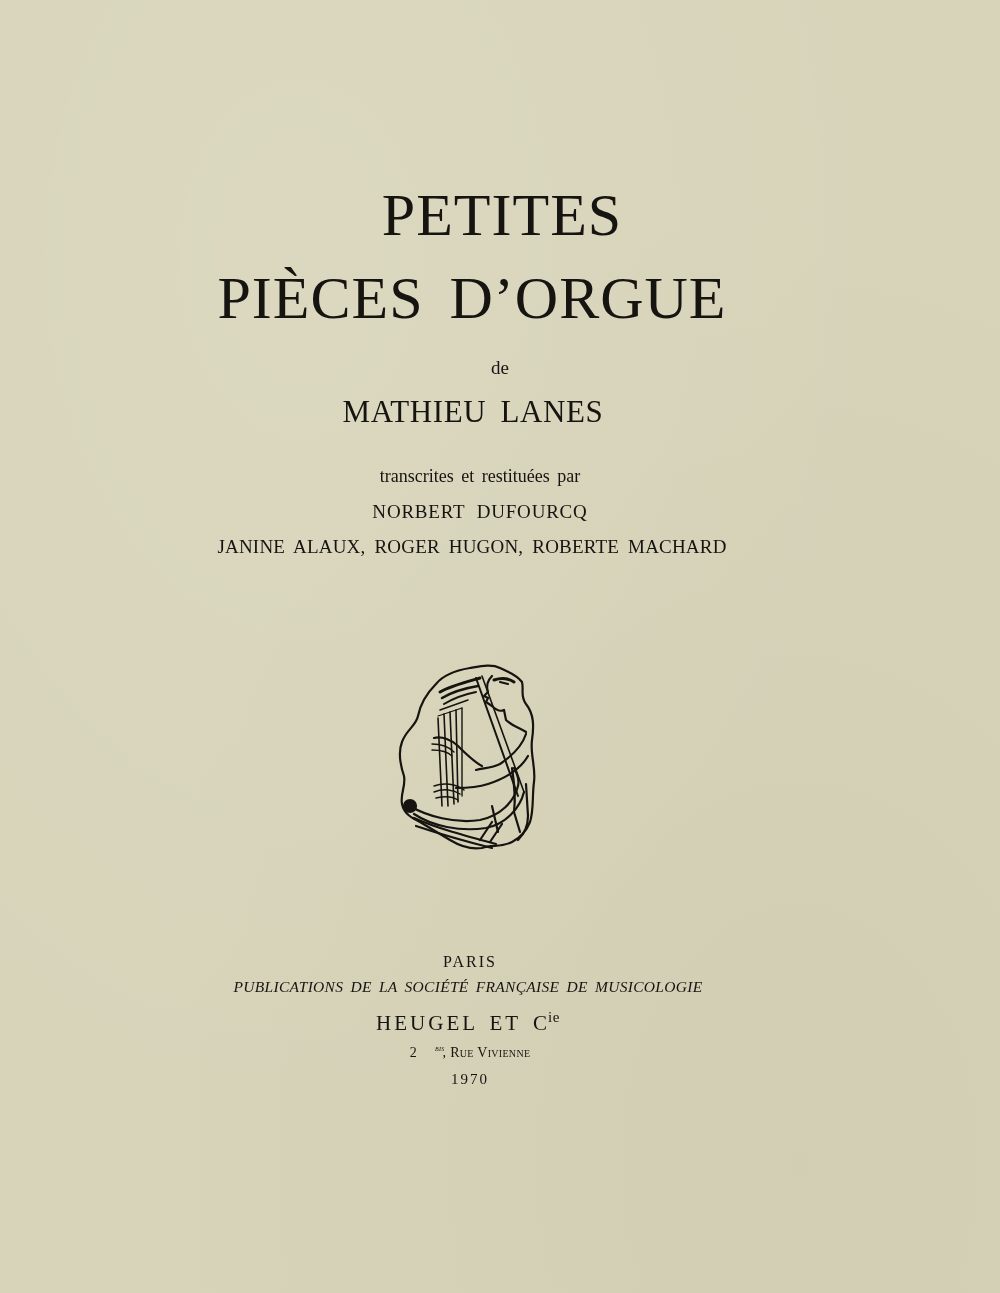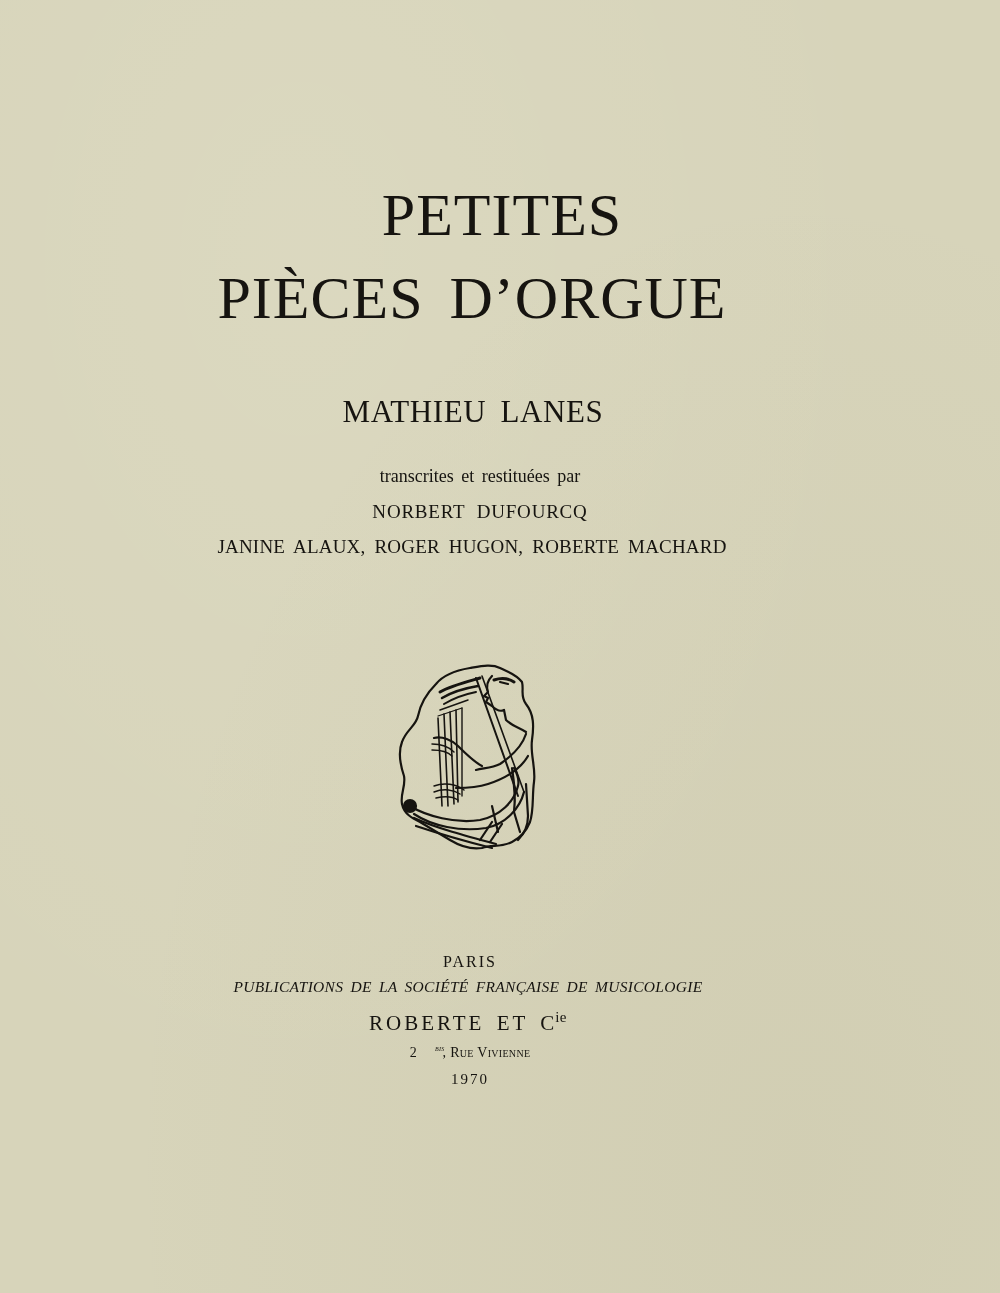--- a/index.html
+++ b/index.html
@@ -159,20 +159,21 @@
     }
   </style>
 </head>
 <body>
 
 <div class="page">
 
   <div class="line title-1">PETITES</div>
   <div class="line title-2">PIÈCES D’ORGUE</div>
 
+  <div class="line de">de</div>
   <div class="line composer">MATHIEU LANES</div>
 
   <div class="line transcribed">transcrites et restituées par</div>
   <div class="line editor-main">NORBERT DUFOURCQ</div>
   <div class="line editors-other">JANINE ALAUX, ROGER HUGON, ROBERTE MACHARD</div>
 
   <svg class="illustration" viewBox="0 0 146 196" xmlns="http://www.w3.org/2000/svg" fill="none" stroke="#161410" stroke-width="2.2" stroke-linecap="round" stroke-linejoin="round">
 
     <path d="M40 28 C48 18 62 14 74 12 C86 10 96 8 104 12 C112 16 120 18 126 26 C128 34 124 40 130 48 C138 58 138 70 136 84 C134 98 140 112 138 126 C136 140 138 154 134 166 C130 176 124 182 116 186 C104 192 96 188 86 192 C74 194 64 190 54 184 C44 178 34 172 24 166 C16 162 8 158 6 148 C4 138 10 130 8 120 C4 108 2 96 6 86 C10 74 20 70 22 60 C24 50 30 38 40 28 Z"></path>
 
@@ -218,17 +219,17 @@
     <path d="M84 184 L96 166"></path>
     <path d="M94 186 L106 168"></path>
 
     <path d="M116 112 C118 126 120 140 118 156 L124 176"></path>
     <path d="M130 128 L132 160 C132 170 128 178 122 184"></path>
     <path d="M96 150 L102 176"></path>
   </svg>
 
   <div class="line city">PARIS</div>
   <div class="line series">PUBLICATIONS DE LA SOCIÉTÉ FRANÇAISE DE MUSICOLOGIE</div>
-  <div class="line publisher"><span>ROBERTE ET C</span><sup>ie</sup></div>
+  <div class="line publisher"><span>HEUGEL ET C</span><sup>ie</sup></div>
   <div class="line address"><span class="addr-num">2</span><sup>bis</sup><span>, Rue Vivienne</span></div>
   <div class="line year">1970</div>
 
 </div>
 
 </body></html>

